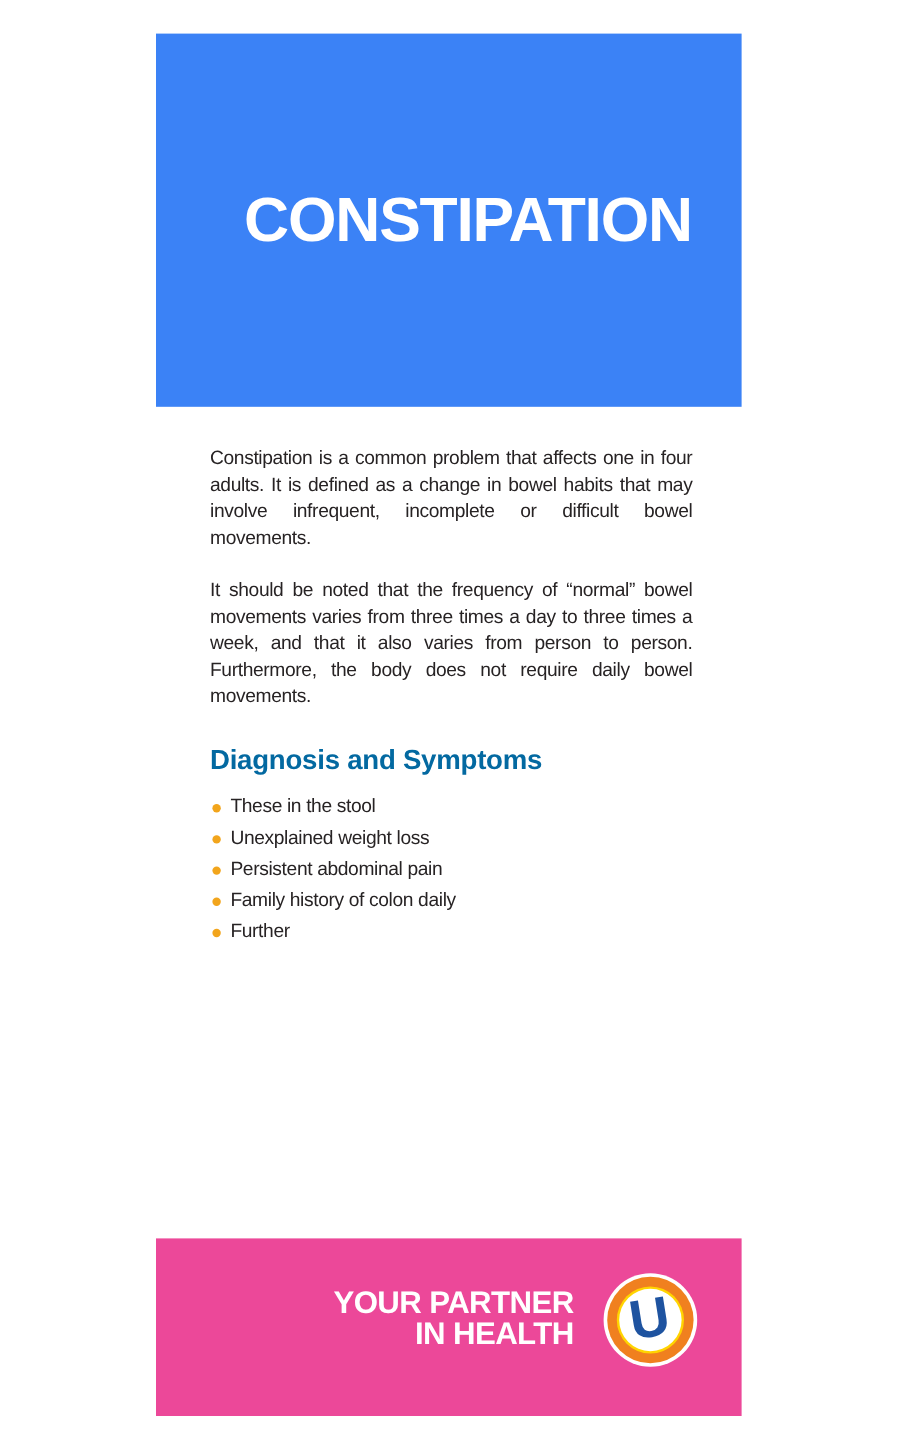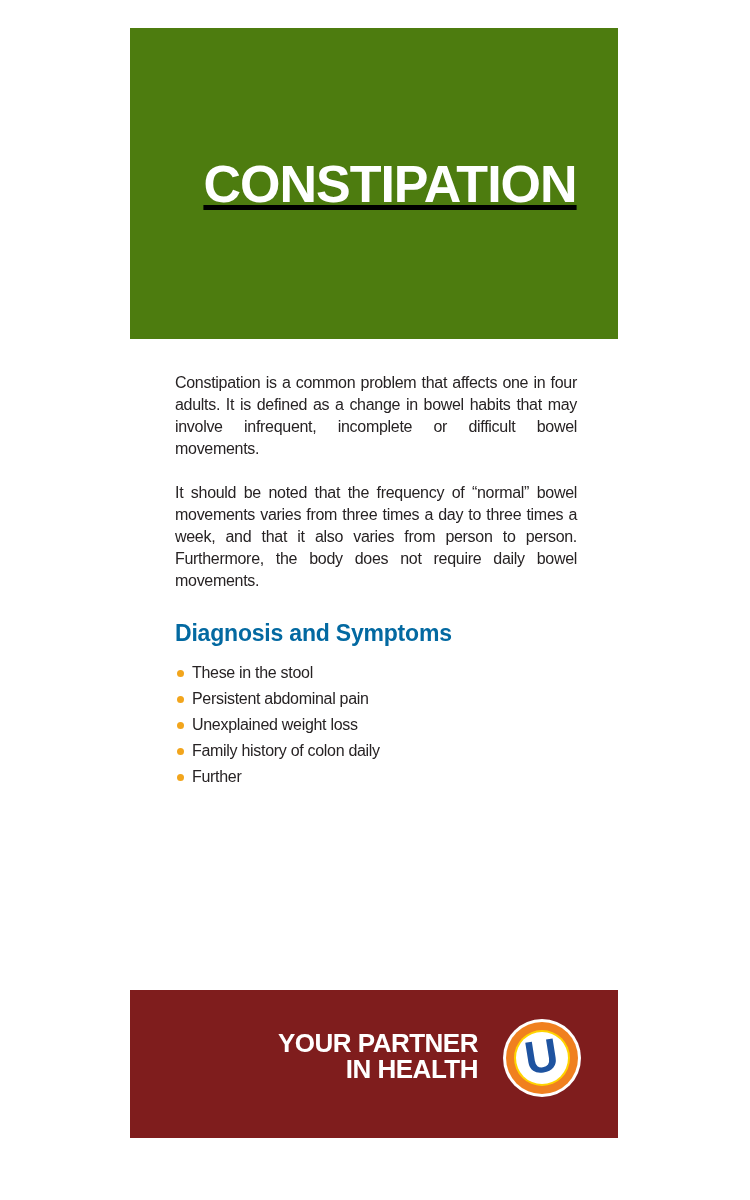--- a/index.html
+++ b/index.html
@@ -16,25 +16,24 @@
     overflow: hidden;
   }
 
   
   .banner {
     position: absolute;
     left: 130px;
     top: 28px;
     width: 488px;
     height: 311px;
-    background: #4d7c0f;
+    background: #3b82f6;
     display: flex;
     align-items: center;
     justify-content: center;
-    text-decoration: underline;
   }
   .banner h1 {
     margin: 0;
     padding-left: 32px;
     color: #ffffff;
     font-size: 52px;
     font-weight: bold;
     letter-spacing: -1px;
     white-space: nowrap;
   }
@@ -82,24 +81,24 @@
     width: 7px;
     height: 7px;
     border-radius: 50%;
     background: #F2A51C;
   }
 
   
   .footer {
     position: absolute;
     left: 130px;
-    top: 990px;
+    top: 1032px;
     width: 488px;
     height: 148px;
-    background: #7f1d1d;
+    background: #ec4899;
   }
   .tagline {
     position: absolute;
     right: 140px;
     top: 40px;
     text-align: right;
     color: #ffffff;
     font-size: 26px;
     line-height: 26px;
     font-weight: bold;
@@ -147,25 +146,25 @@
     <h2>Diagnosis and Symptoms</h2>
 
 
     <ul>
       <li>
         <span class="bullet-dot"></span>
         <span>These in the stool</span>
       </li>
       <li>
         <span class="bullet-dot"></span>
-        <span>Persistent abdominal pain</span>
+        <span>Unexplained weight loss</span>
       </li>
       <li>
         <span class="bullet-dot"></span>
-        <span>Unexplained weight loss</span>
+        <span>Persistent abdominal pain</span>
       </li>
       <li>
         <span class="bullet-dot"></span>
         <span>Family history of colon daily</span>
       </li>
       <li>
         <span class="bullet-dot"></span>
         <span>Further</span>
       </li>
     </ul>

